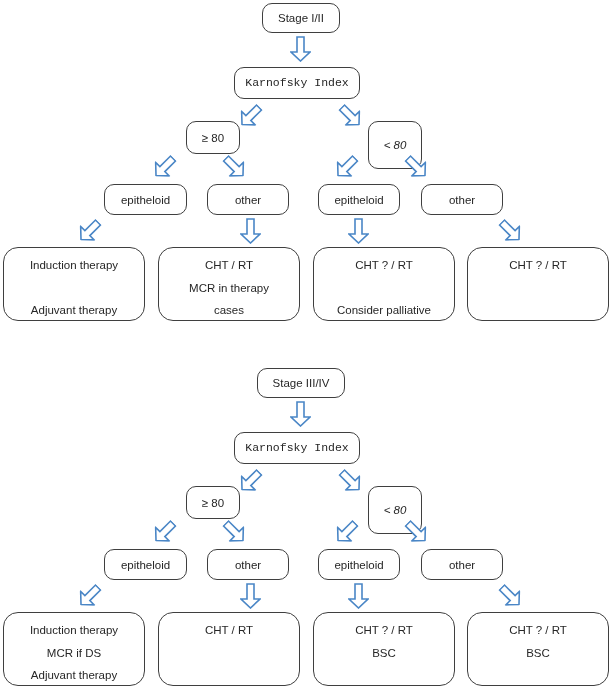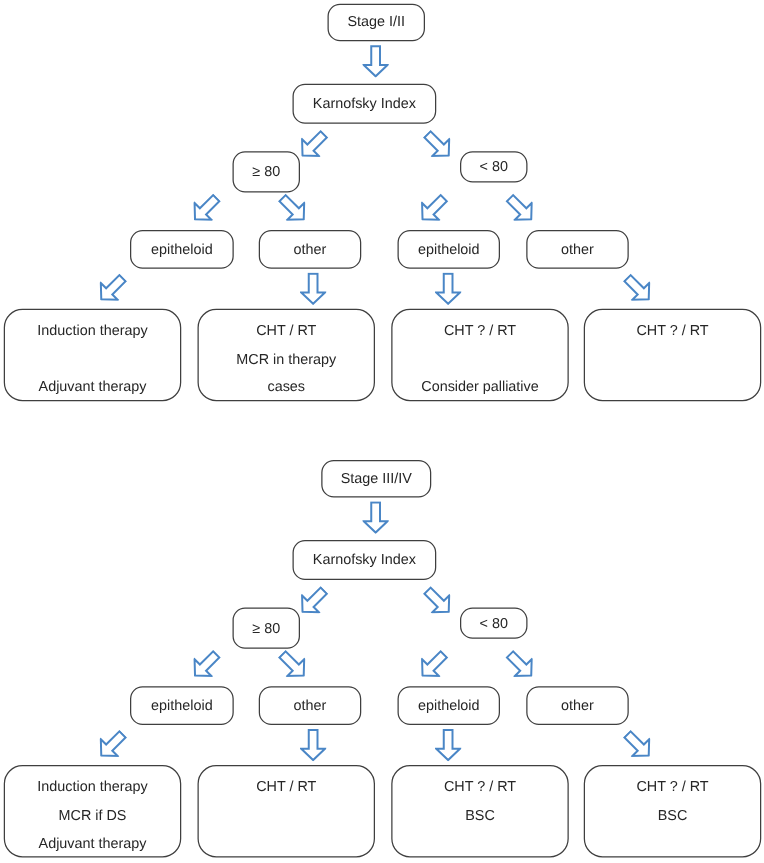--- a/index.html
+++ b/index.html
@@ -20,23 +20,23 @@
     border-radius:15px;flex-direction:column;justify-content:space-between;
     padding-top:8px;line-height:19px;
   }
   .leaf div{min-height:19px;width:100%;text-align:center;}
   .arrow{position:absolute;width:21px;height:26px;overflow:visible;}
   .rotl{transform:rotate(45deg);}   
   .rotr{transform:rotate(-45deg);}  
   
   .stage0{left:262px;top:3px;width:78px;height:30px;}
   .stage1{left:257px;top:3px;width:88px;height:30px;}
-  .ki{left:234px;top:67px;width:115px;height:32px;}
+  .ki{left:234px;top:67px;width:126px;height:32px;font-family:Liberation Mono, monospace;}
   .ge80{left:186px;top:121px;width:54px;height:33px;}
-  .lt80{left:368px;top:121px;width:54px;height:25px;}
+  .lt80{left:368px;top:121px;width:54px;height:48px;font-style:italic;}
   .h0{left:104px;top:184px;width:83px;height:31px;}
   .h1{left:207px;top:184px;width:82px;height:31px;}
   .h2{left:318px;top:184px;width:82px;height:31px;}
   .h3{left:421px;top:184px;width:82px;height:31px;}
   .lf0{left:3px;top:247px;width:142px;height:74px;}
   .lf1{left:158px;top:247px;width:142px;height:74px;}
   .lf2{left:313px;top:247px;width:142px;height:74px;}
   .lf3{left:467px;top:247px;width:142px;height:74px;}
   .aA{left:290px;top:36px;}
   .aB{left:240px;top:103px;}

